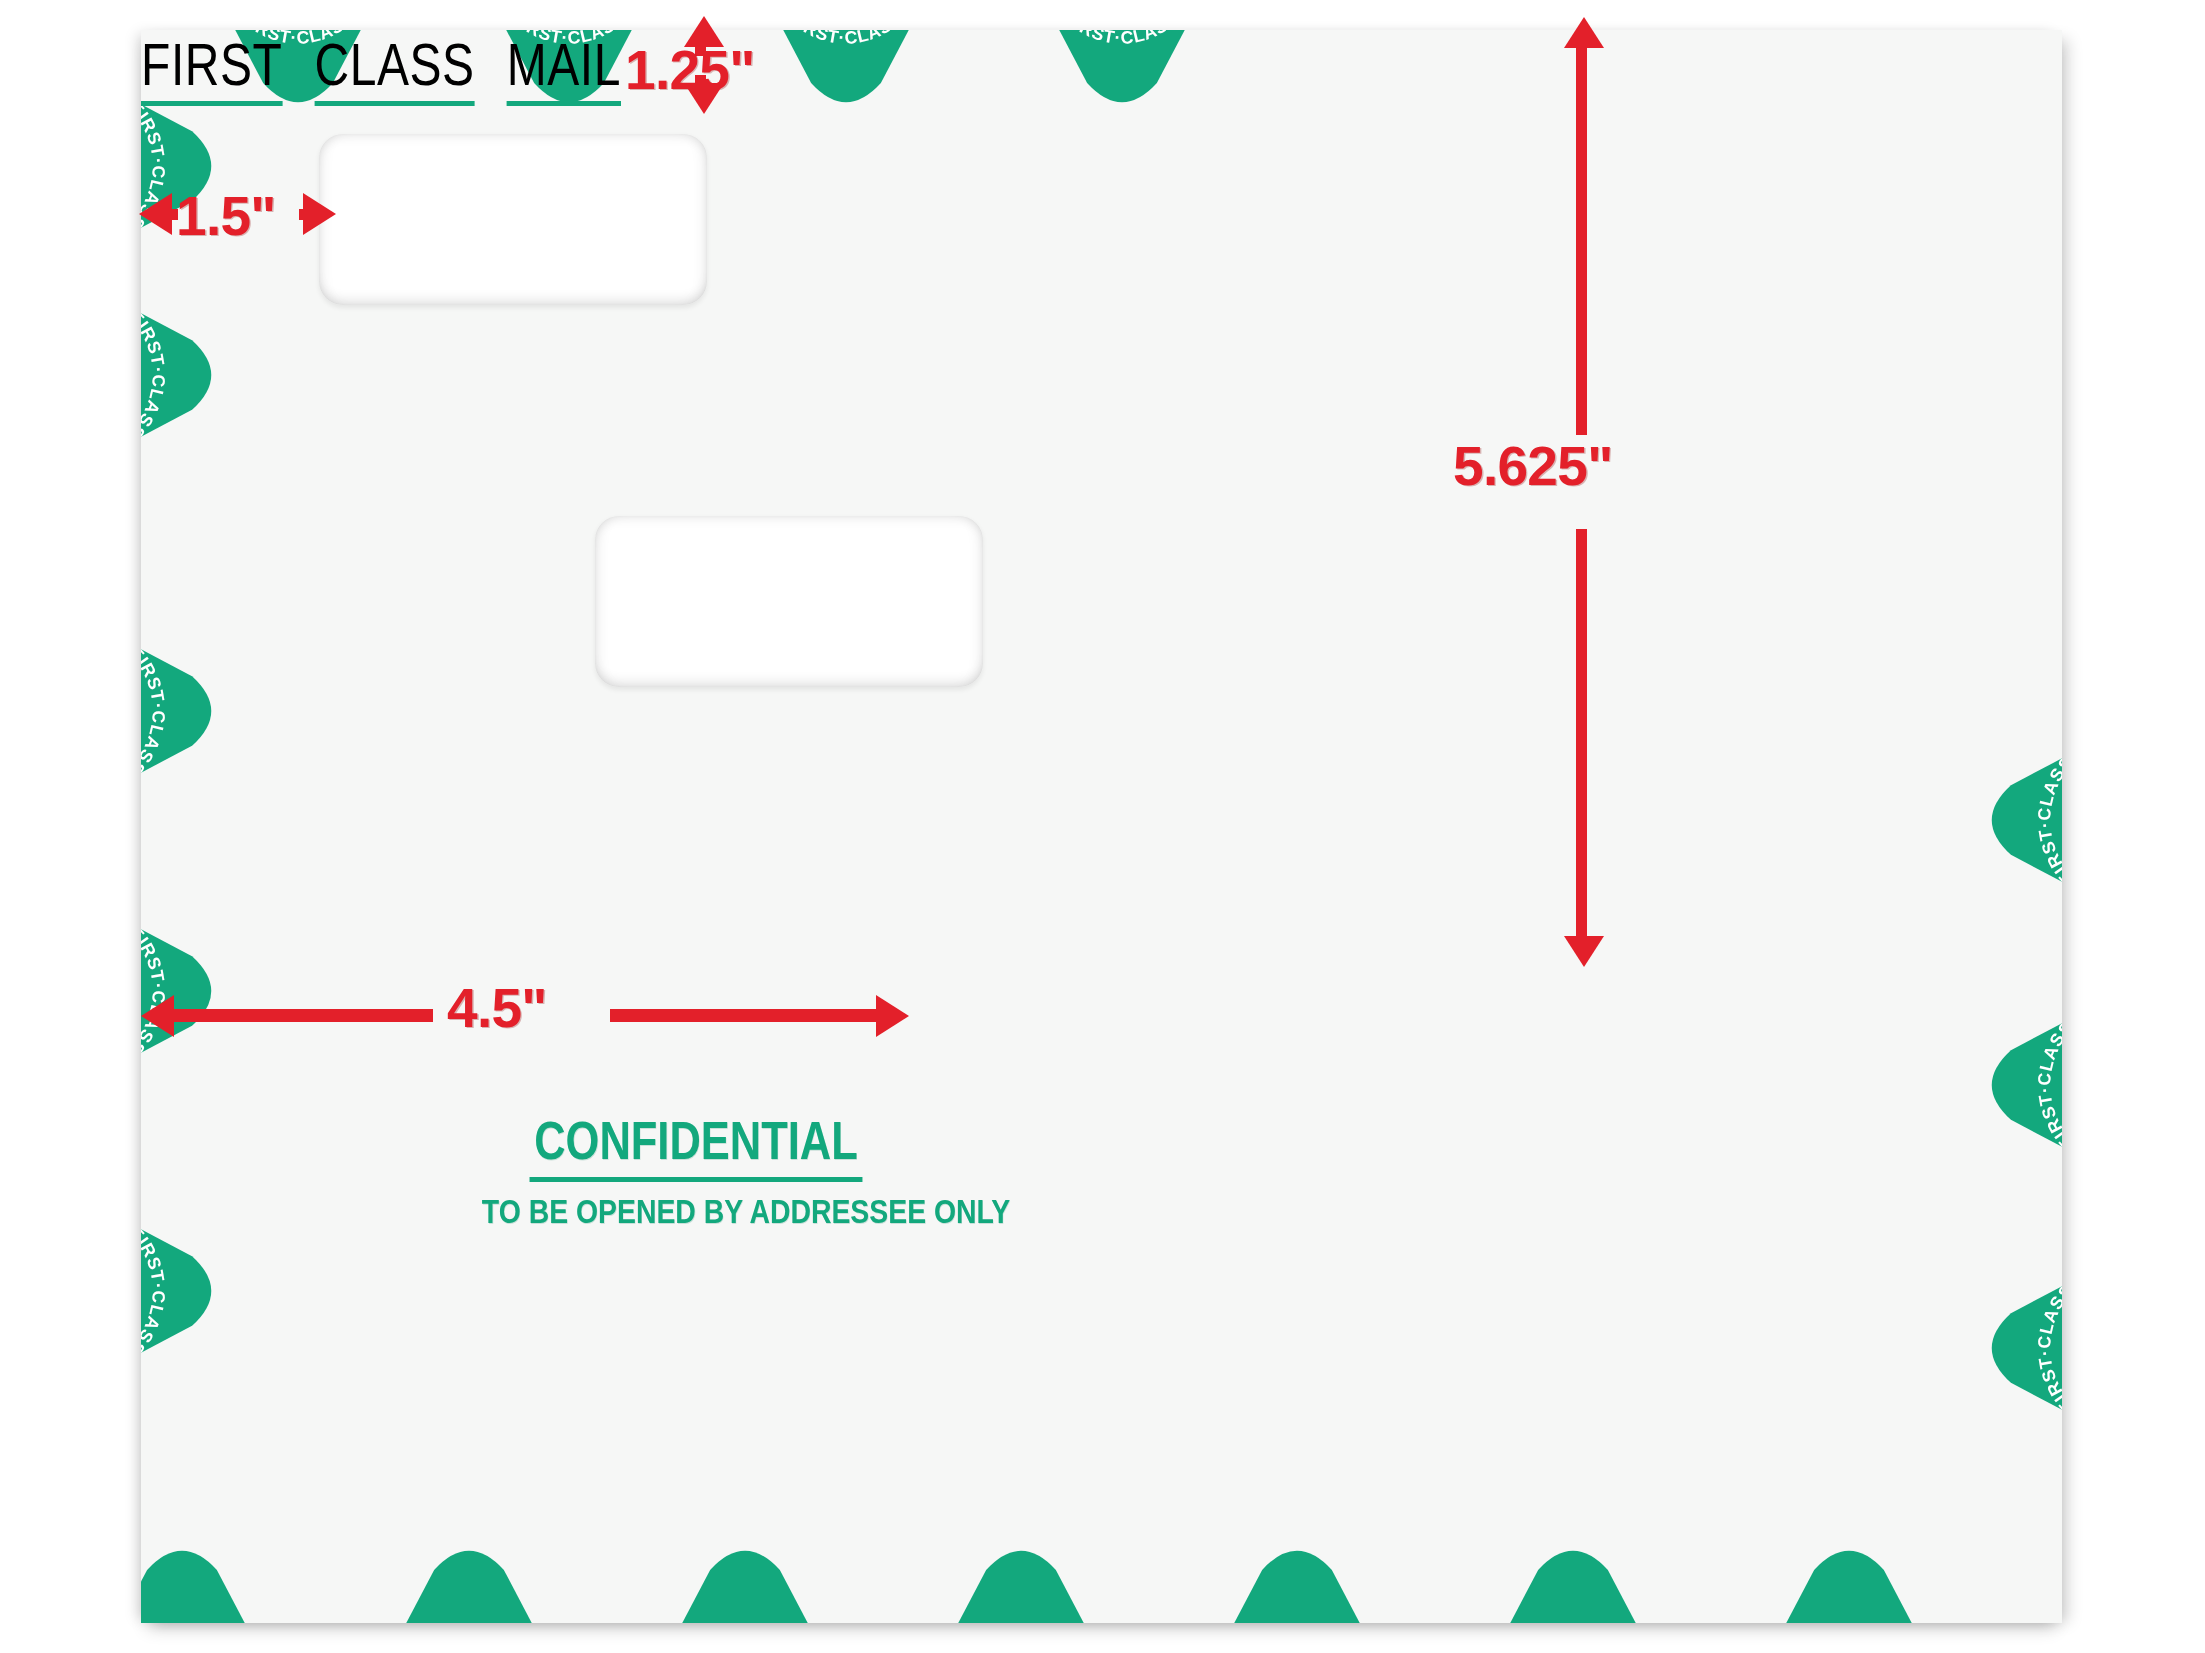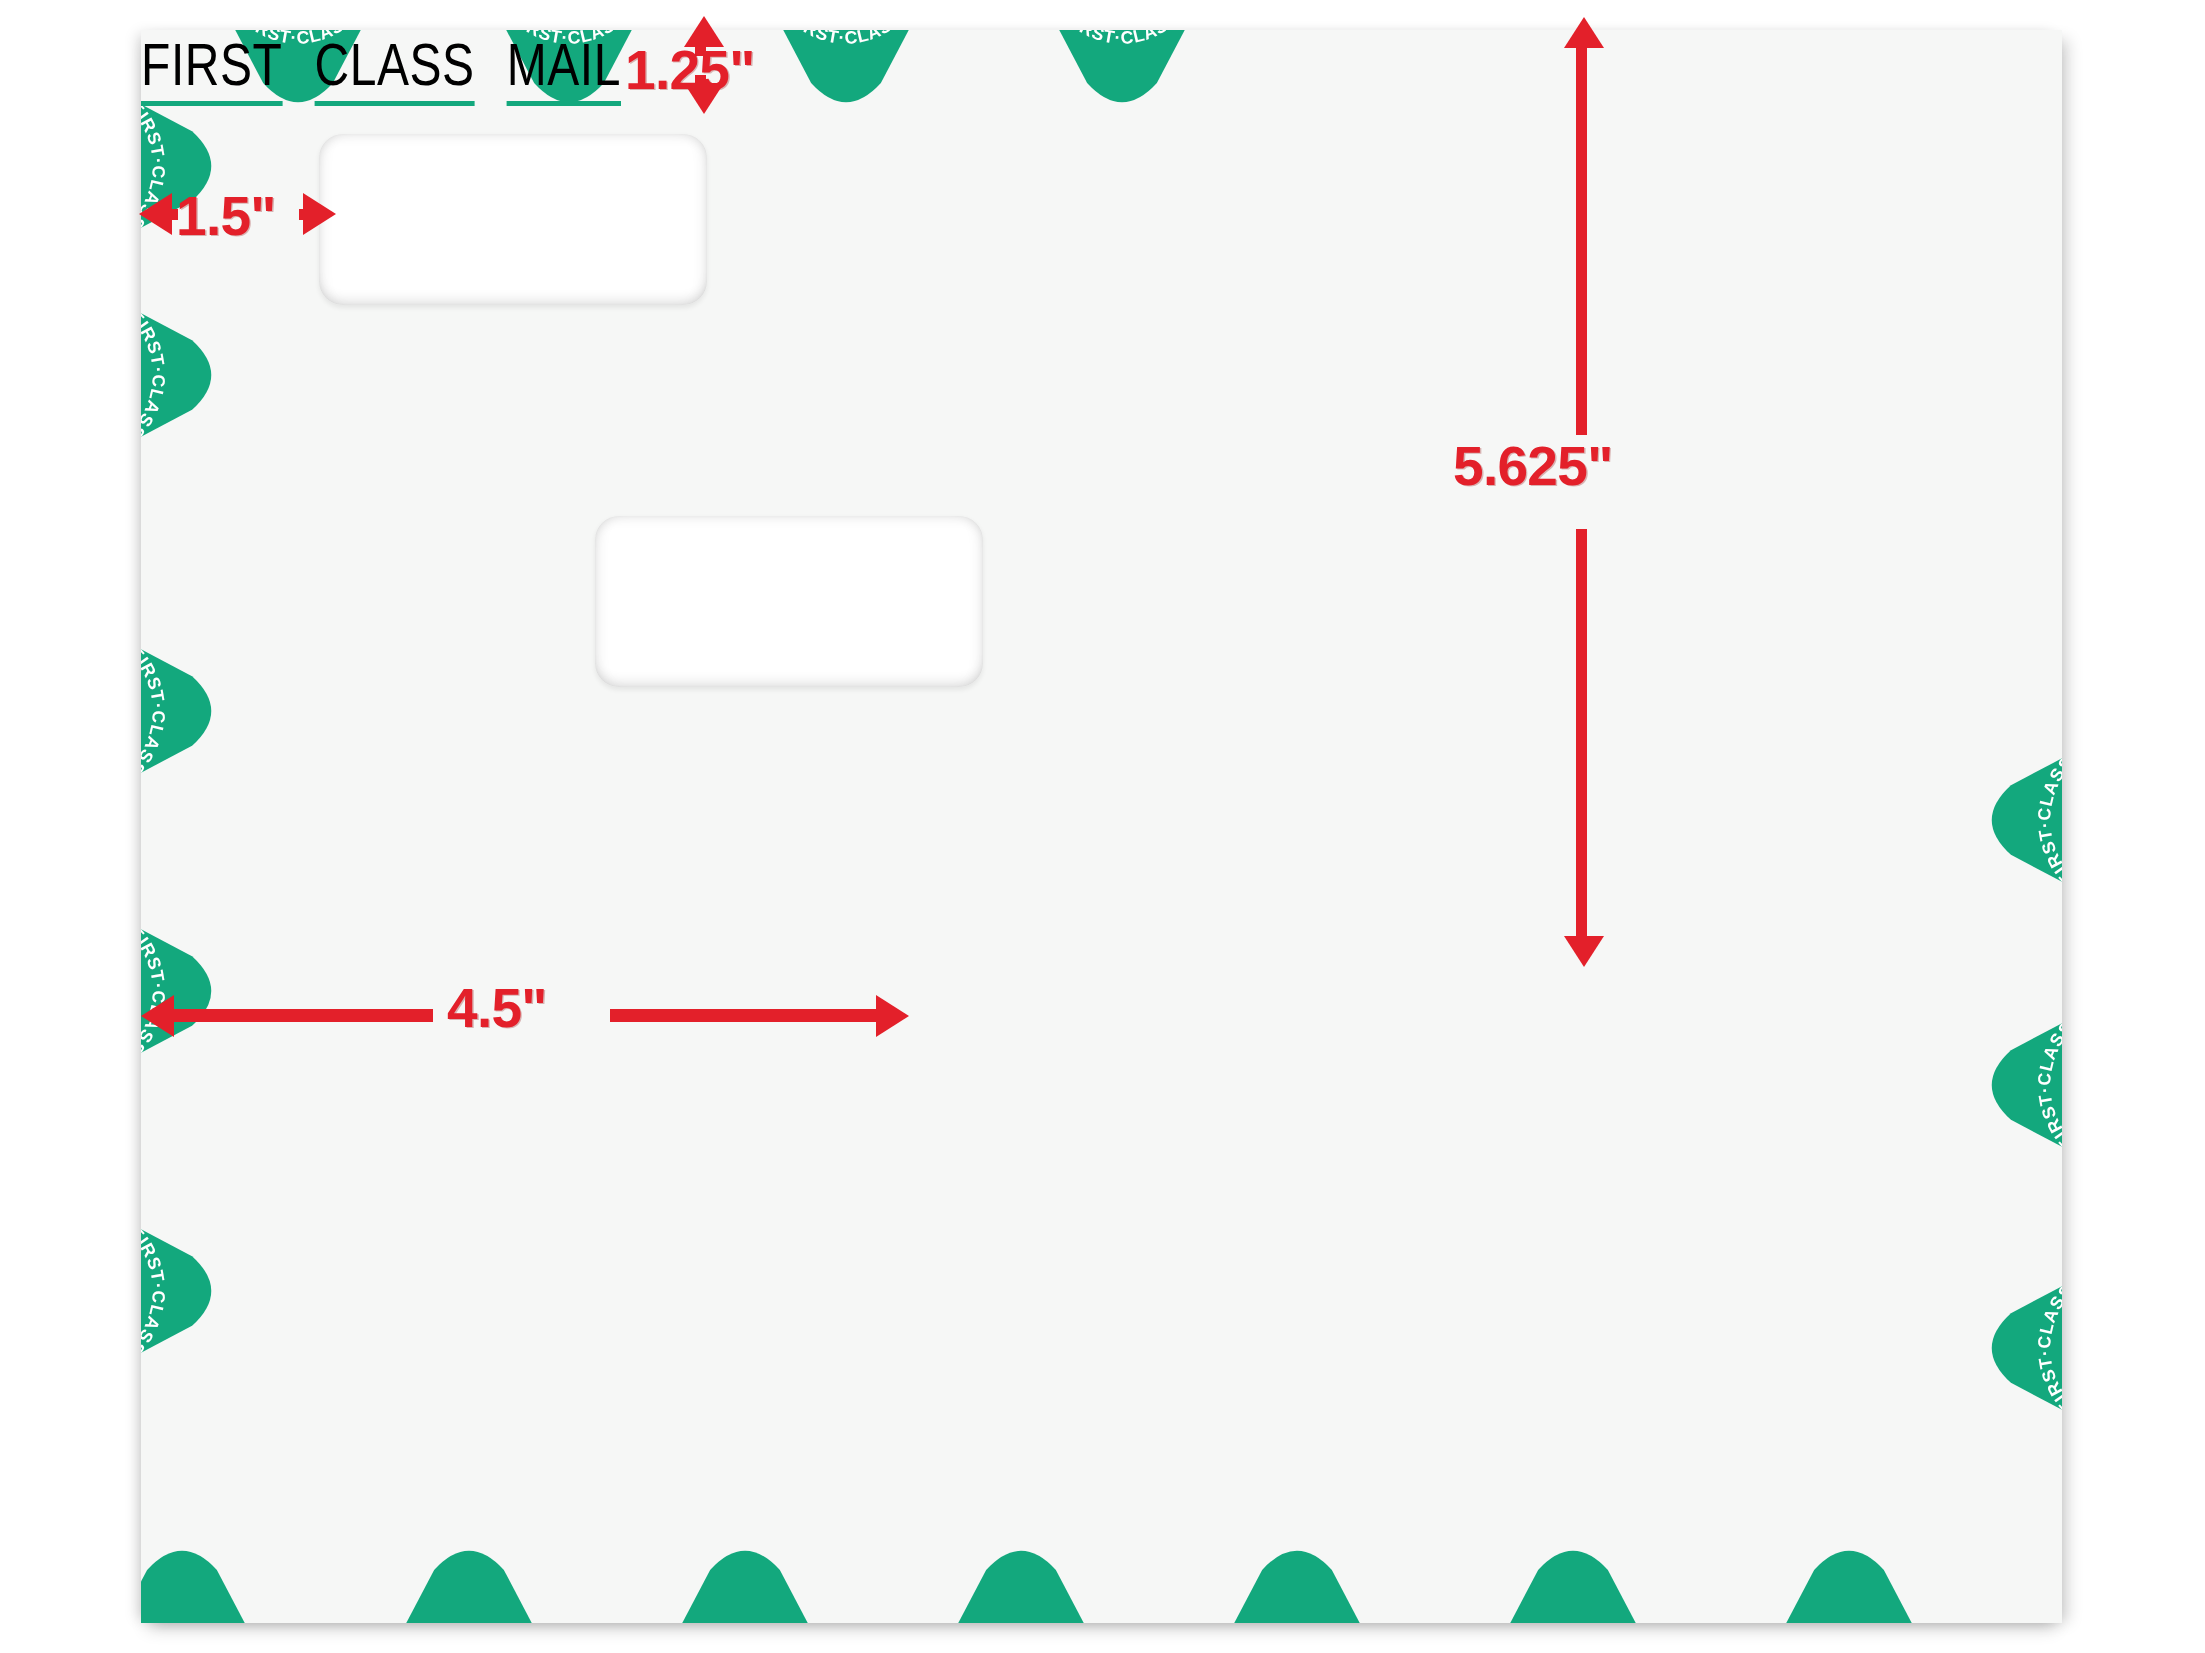--- a/index.html
+++ b/index.html
@@ -335,20 +335,24 @@
       </svg>
     </div>
 
     <div class="window" id="window-top"></div>
     <div class="window" id="window-bottom"></div>
 
     <div id="first-class-mail">
       <span>FIRST</span><span>CLASS</span><span>MAIL</span>
     </div>
 
+    <div id="confidential-block">
+      <div id="confidential-word">CONFIDENTIAL</div>
+      <div id="confidential-sub">TO BE OPENED BY ADDRESSEE ONLY</div>
+    </div>
 
   </div>
 
   <div class="red-arrow arrow-up" style="left:684px;top:15.7px;"></div>
   <div class="red-line" style="left:695px;top:43px;width:11.4px;height:12.8px;"></div>
   <div class="dim-label" style="left:625px;top:38px;font-size:55px;">1.25"</div>
   <div class="red-line" style="left:695px;top:75px;width:11.4px;height:10px;"></div>
   <div class="red-arrow arrow-down" style="left:684px;top:83px;"></div>
 
   <div class="red-arrow arrow-left" style="left:139px;top:193px;"></div>

